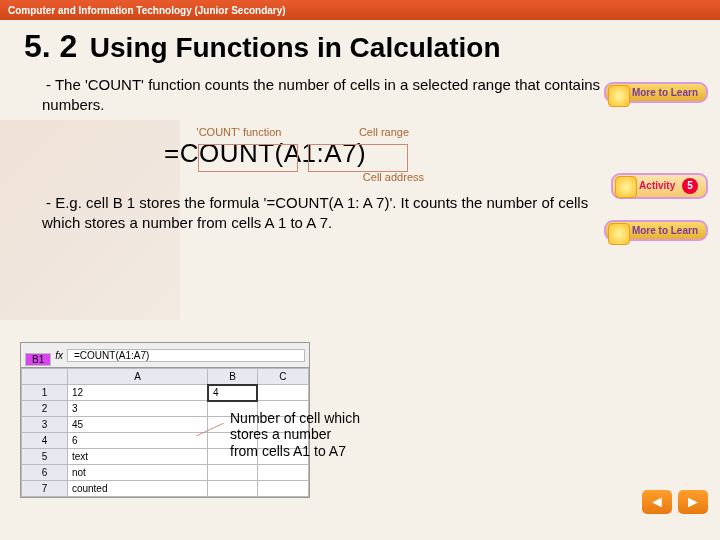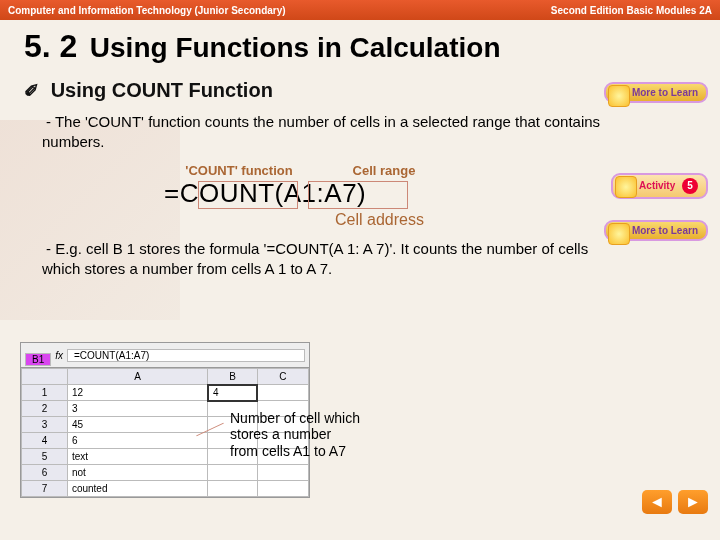--- a/index.html
+++ b/index.html
@@ -7,25 +7,25 @@
   .top-bar { height: 20px; background: linear-gradient(to bottom, #e85a2c, #d04818); color: white; font-size: 10px; font-weight: bold; padding: 3px 8px; display: flex; align-items: center; }
   .top-bar .right { margin-left: auto; }
   .content { position: relative; padding: 8px 24px; height: 500px; }
   .section-num { font-size: 32px; font-weight: bold; display: inline-block; }
   .section-title { font-size: 28px; font-weight: bold; display: inline-block; margin-left: 8px; }
   .subheading { font-size: 20px; font-weight: bold; margin-top: 14px; color: #111; }
   .bullet-icon { display: inline-block; margin-right: 6px; font-size: 18px; }
   .para { font-size: 15px; line-height: 1.35; margin: 10px 0 10px 18px; max-width: 560px; }
   .para-dash { margin-left: 4px; }
   .formula-block { margin: 6px auto 6px 140px; width: 300px; position: relative; }
-  .formula-labels { display: flex; font-size: 13px; color: #a63; font-weight: bold; }
+  .formula-labels { display: flex; font-size: 11px; color: #a63; }
   .formula-labels .lbl1 { width: 150px; text-align: center; }
   .formula-labels .lbl2 { width: 140px; text-align: center; }
   .formula-text { font-size: 26px; font-family: Arial, sans-serif; letter-spacing: 0.5px; }
-  .formula-sub { font-size: 16px; color: #a63; text-align: right; padding-right: 40px; margin-top: 2px; }
+  .formula-sub { font-size: 11px; color: #a63; text-align: right; padding-right: 40px; margin-top: 2px; }
   .box1 { position: absolute; border: 1px solid #c87; top: 18px; left: 34px; width: 100px; height: 28px; }
   .box2 { position: absolute; border: 1px solid #c87; top: 18px; left: 144px; width: 100px; height: 28px; }
   .sheet { position: absolute; bottom: 22px; left: 20px; width: 290px; background: white; border: 1px solid #999; font-size: 11px; }
   .sheet-top { background: #eee; border-bottom: 1px solid #999; padding: 1px 4px; display: flex; gap: 4px; align-items: center; }
   .cellref { background: #d946ef; border: 1px solid #bbb; padding: 0 6px; font-size: 10px; margin-top: 9px; }
   .fxbar { background: white; border: 1px solid #bbb; padding: 0 6px; font-size: 10px; flex: 1; }
   .sheet table { border-collapse: collapse; width: 100%; }
   .sheet th, .sheet td { border: 1px solid #bbb; height: 16px; font-size: 10px; padding: 0 4px; background: white; }
   .sheet th { background: #e8e8f0; text-align: center; font-weight: normal; }
   .sheet td.txt { text-align: left; }
@@ -40,33 +40,28 @@
   .badge3 { top: 200px; }
   .nav { position: absolute; bottom: 6px; right: 12px; display: flex; gap: 6px; }
   .nav-btn { width: 30px; height: 24px; background: linear-gradient(to bottom, #ff9e2c, #e87a10); border-radius: 5px; display: flex; align-items: center; justify-content: center; color: white; font-size: 16px; font-weight: bold; cursor: pointer; }
   .bg-deco { position: absolute; left: 0; top: 100px; width: 180px; height: 200px; background: linear-gradient(135deg, rgba(200,140,120,0.15), rgba(180,120,100,0.05)); z-index: -1; }
 </style>
 </head>
 <body>
 
 <div class="top-bar">
   <span>Computer and Information Technology (Junior Secondary)</span>
-  <span class="right">Second Edition Basic Modules 2A</span>
 </div>
 
 <div class="content">
   <div class="bg-deco"></div>
 
   <span class="section-num">5. 2</span>
   <span class="section-title">Using Functions in Calculation</span>
 
-  <div class="subheading">
-    <span class="bullet-icon">✐</span>
-    <span>Using COUNT Function</span>
-  </div>
 
   <div class="para">
     <span class="para-dash">- The 'COUNT' function counts the number of cells in a selected range that contains numbers.</span>
   </div>
 
   <div class="formula-block">
     <div class="formula-labels">
       <span class="lbl1">'COUNT' function</span>
       <span class="lbl2">Cell range</span>
     </div>

